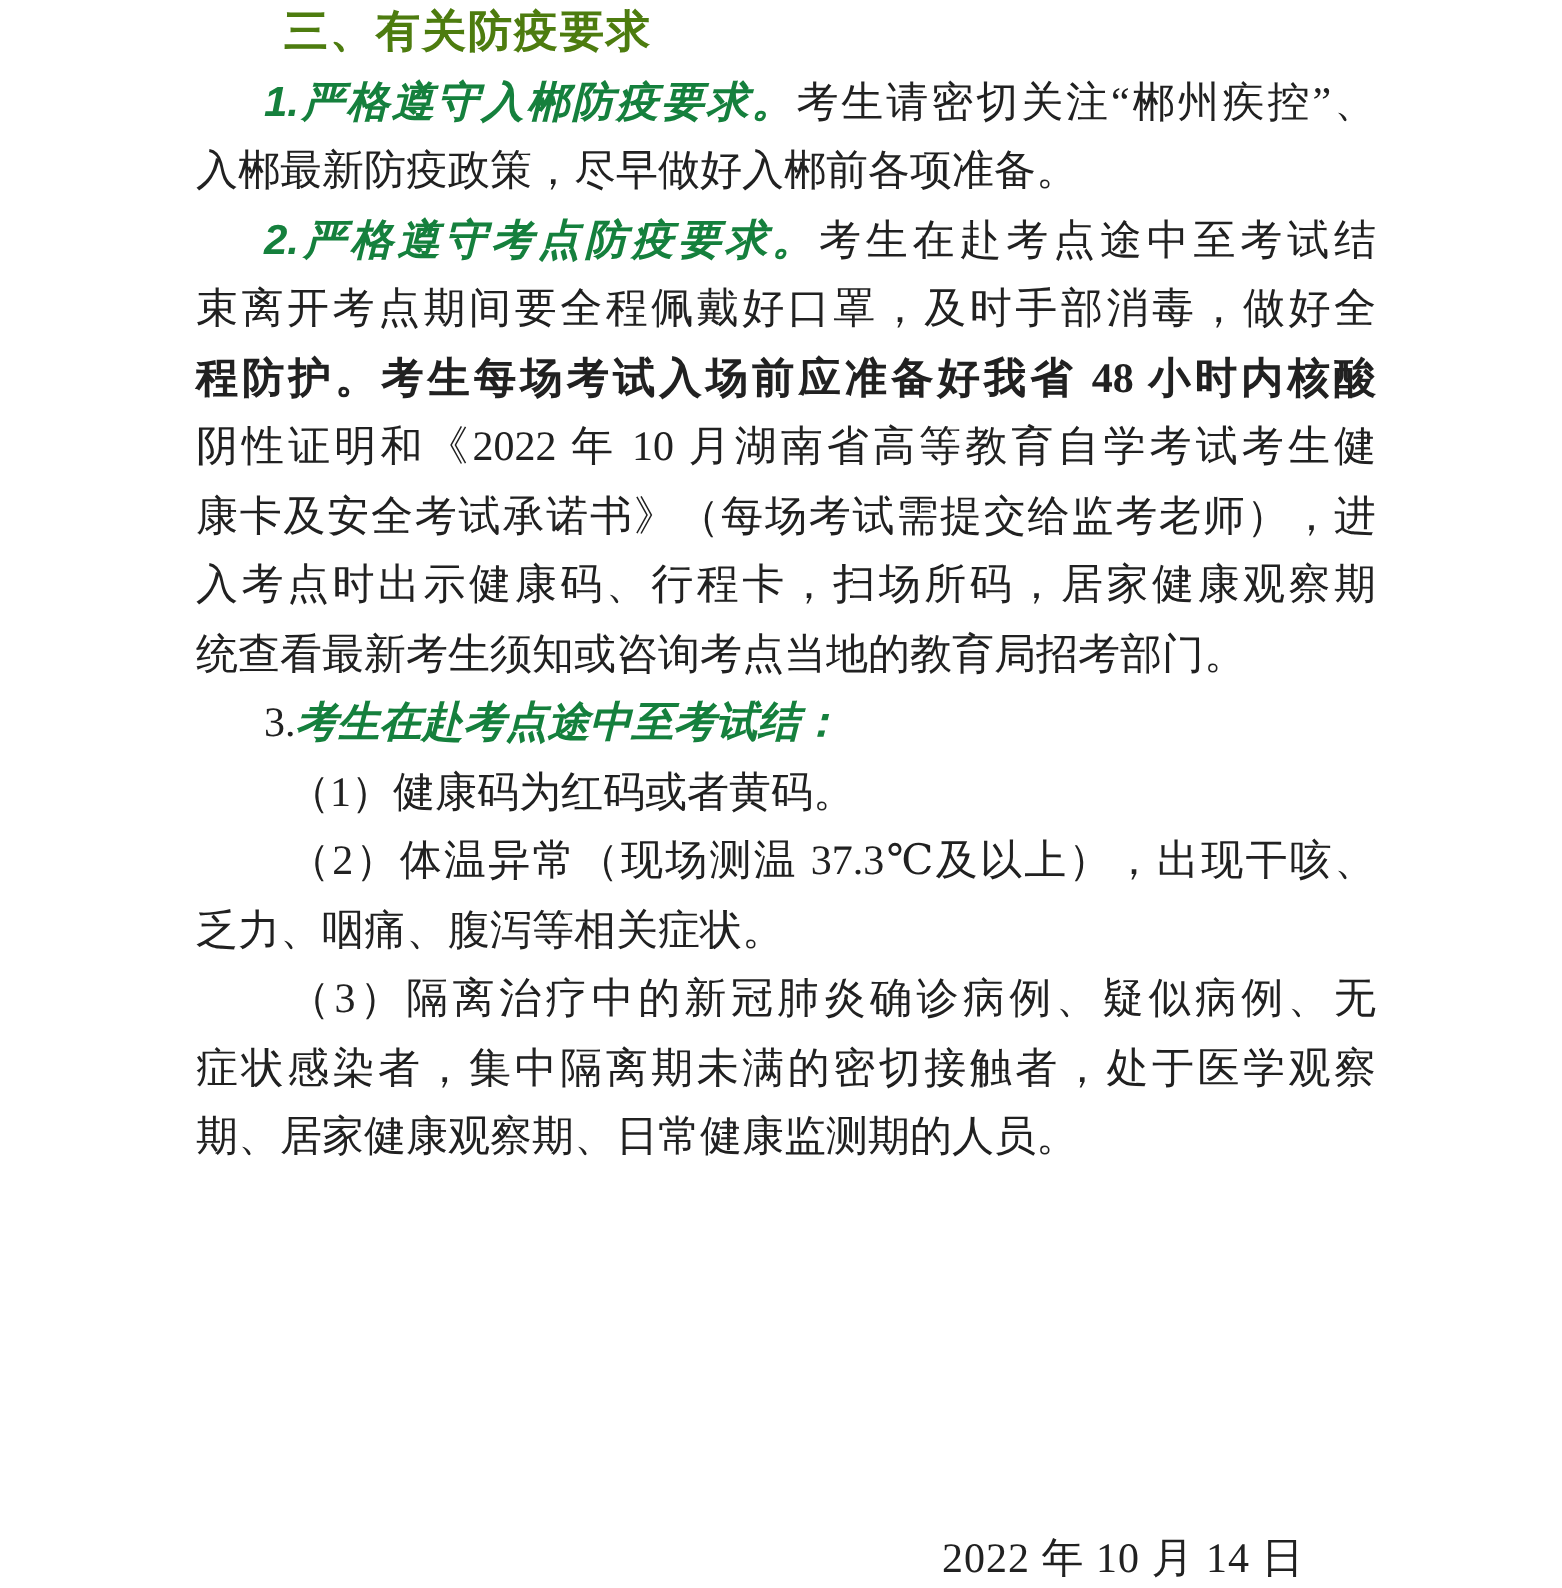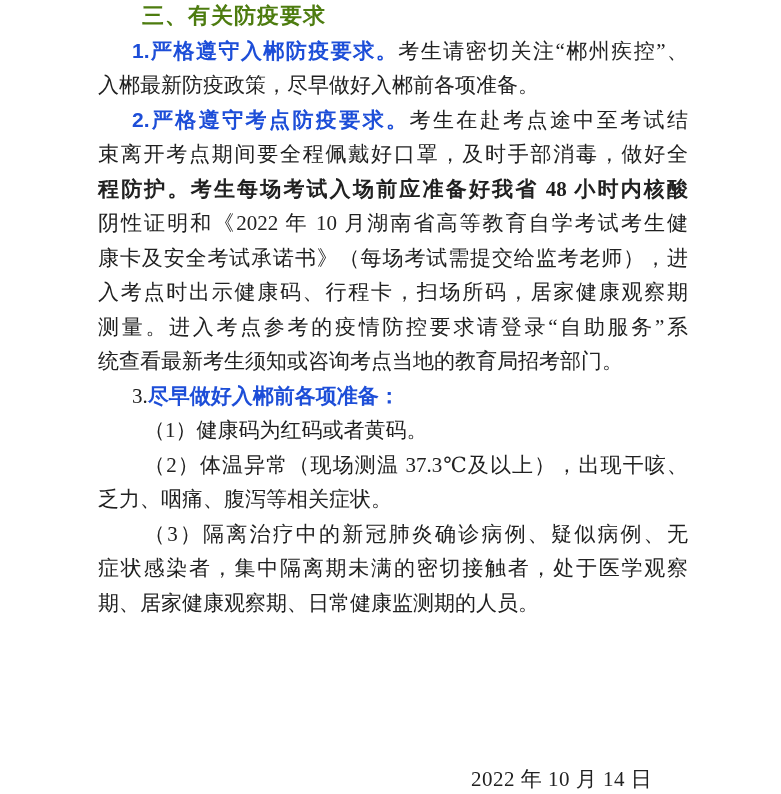--- a/index.html
+++ b/index.html
@@ -26,21 +26,22 @@
     letter-spacing: 0;
   }
   .line.justify {
     text-align: justify;
     text-align-last: justify;
     text-justify: inter-character;
   }
   .seg-bold {
     font-family: "Liberation Sans", "DejaVu Sans", sans-serif;
     font-weight: 700;
-    color: #1d4ed8;
+    color: #15803d;
+    font-style: italic;
   }
   .line.heading {
     font-family: "Liberation Sans", "DejaVu Sans", sans-serif;
     font-weight: 700;
     font-size: 22px;
     color: #4d7c0f;
     letter-spacing: 1px;
   }
   .sig {
     position: absolute;
@@ -65,23 +66,22 @@
   <div class="doc" id="doc">
       <div class="line heading" style="padding-left: 44px;"><span class="seg-regular">三、有关防疫要求</span></div>
       <div class="line justify" style="padding-left: 34px;"><span class="seg-bold">1.严格遵守入郴防疫要求。</span><span class="seg-regular">考生请密切关注“郴州疾控”、</span></div>
       <div class="line" style="padding-left: 0px;"><span class="seg-regular">入郴最新防疫政策，尽早做好入郴前各项准备。</span></div>
       <div class="line justify" style="padding-left: 34px;"><span class="seg-bold">2.严格遵守考点防疫要求。</span><span class="seg-regular">考生在赴考点途中至考试结</span></div>
       <div class="line justify" style="padding-left: 0px;"><span class="seg-regular">束离开考点期间要全程佩戴好口罩，及时手部消毒，做好全</span></div>
       <div class="line justify" style="padding-left: 0px; font-weight: bold;"><span class="seg-regular">程防护。考生每场考试入场前应准备好我省 48 小时内核酸</span></div>
       <div class="line justify" style="padding-left: 0px;"><span class="seg-regular">阴性证明和《2022 年 10 月湖南省高等教育自学考试考生健</span></div>
       <div class="line justify" style="padding-left: 0px;"><span class="seg-regular">康卡及安全考试承诺书》（每场考试需提交给监考老师），进</span></div>
       <div class="line justify" style="padding-left: 0px;"><span class="seg-regular">入考点时出示健康码、行程卡，扫场所码，居家健康观察期</span></div>
-      <div class="line justify" style="padding-left: 0px;"><span class="seg-regular">测量。进入考点参考的疫情防控要求请登录“自助服务”系</span></div>
       <div class="line" style="padding-left: 0px;"><span class="seg-regular">统查看最新考生须知或咨询考点当地的教育局招考部门。</span></div>
-      <div class="line" style="padding-left: 34px;"><span class="seg-regular">3.</span><span class="seg-bold">尽早做好入郴前各项准备：</span></div>
+      <div class="line" style="padding-left: 34px;"><span class="seg-regular">3.</span><span class="seg-bold">考生在赴考点途中至考试结：</span></div>
       <div class="line" style="padding-left: 46px;"><span class="seg-regular">（1）健康码为红码或者黄码。</span></div>
       <div class="line justify" style="padding-left: 46px;"><span class="seg-regular">（2）体温异常（现场测温 37.3℃及以上），出现干咳、</span></div>
       <div class="line" style="padding-left: 0px;"><span class="seg-regular">乏力、咽痛、腹泻等相关症状。</span></div>
       <div class="line justify" style="padding-left: 46px;"><span class="seg-regular">（3）隔离治疗中的新冠肺炎确诊病例、疑似病例、无</span></div>
       <div class="line justify" style="padding-left: 0px;"><span class="seg-regular">症状感染者，集中隔离期未满的密切接触者，处于医学观察</span></div>
       <div class="line" style="padding-left: 0px;"><span class="seg-regular">期、居家健康观察期、日常健康监测期的人员。</span></div>
     </div>
   <div class="sig date">2022 年 10 月 14 日</div>
 </div>
 

